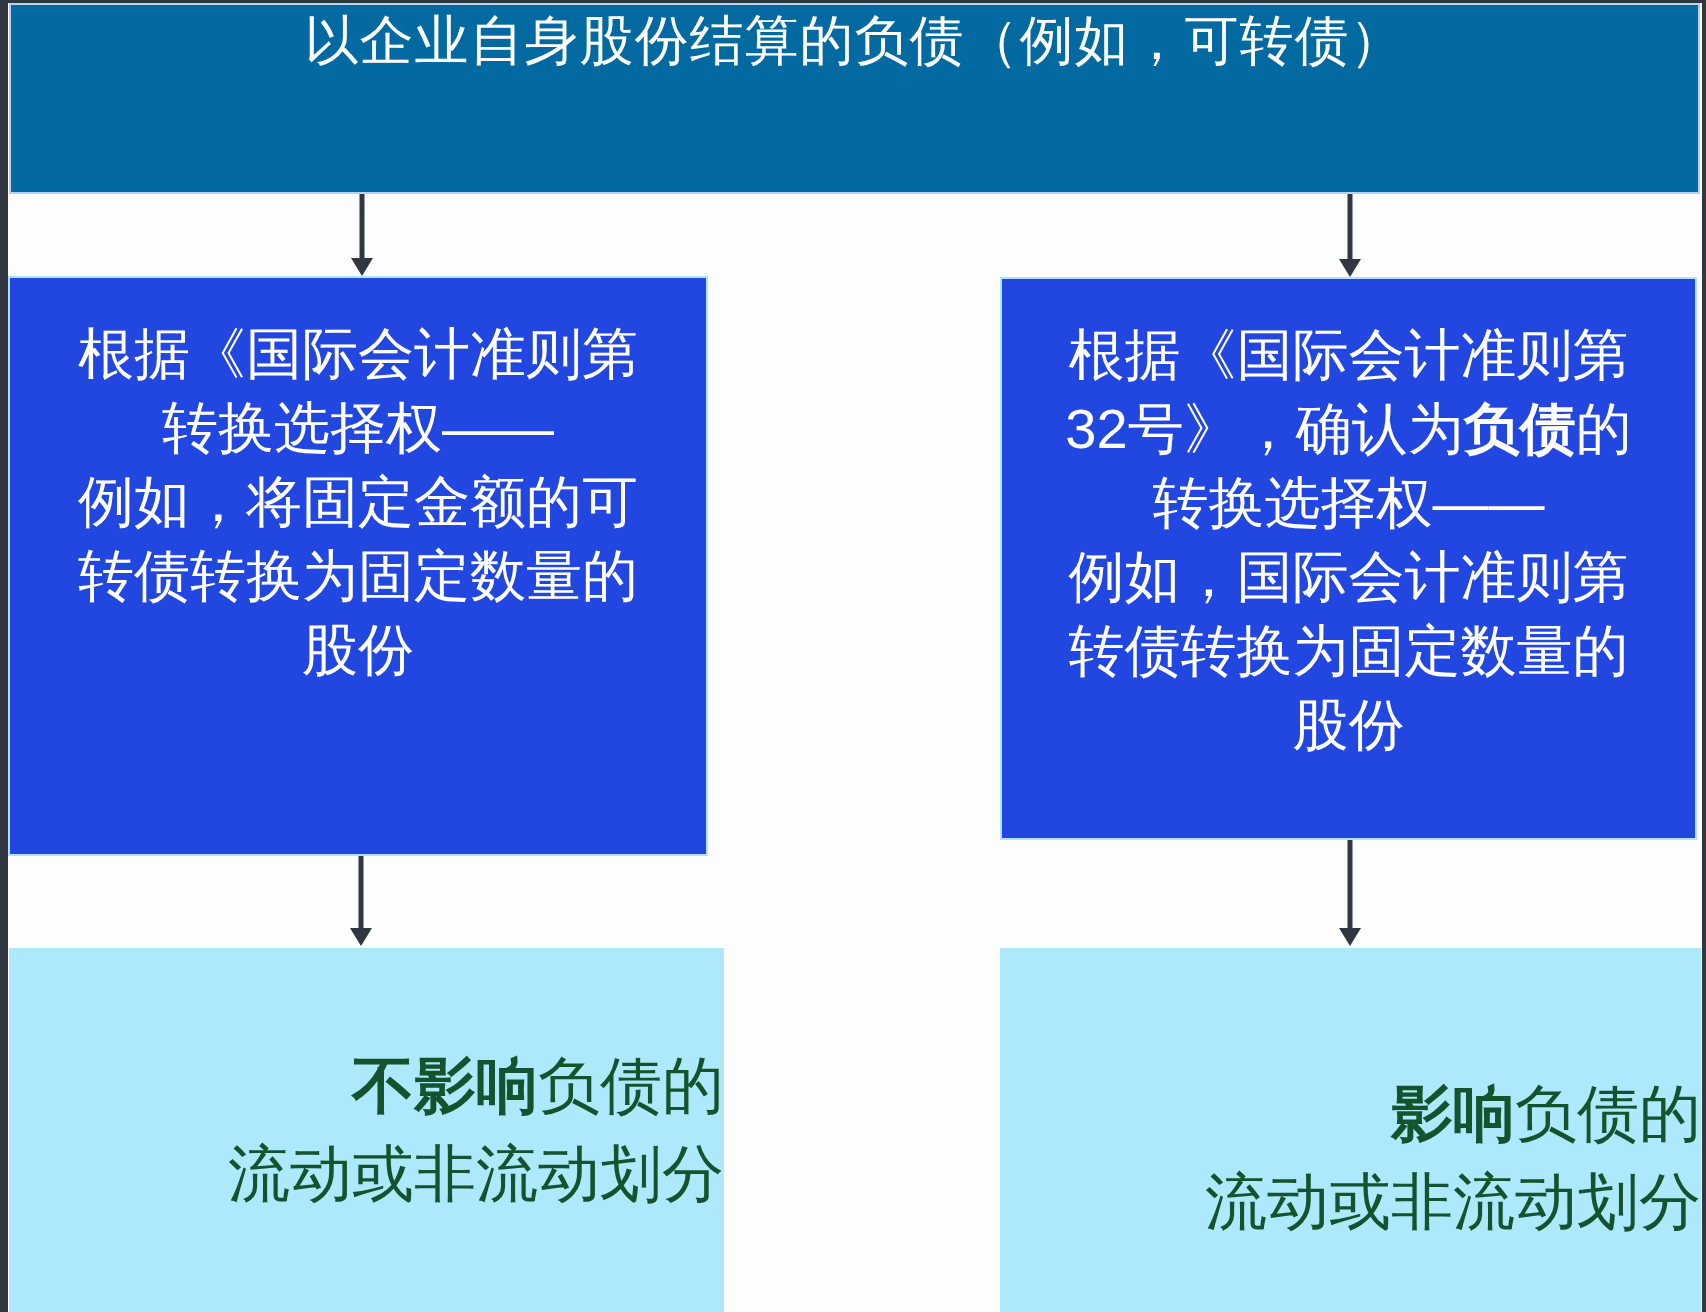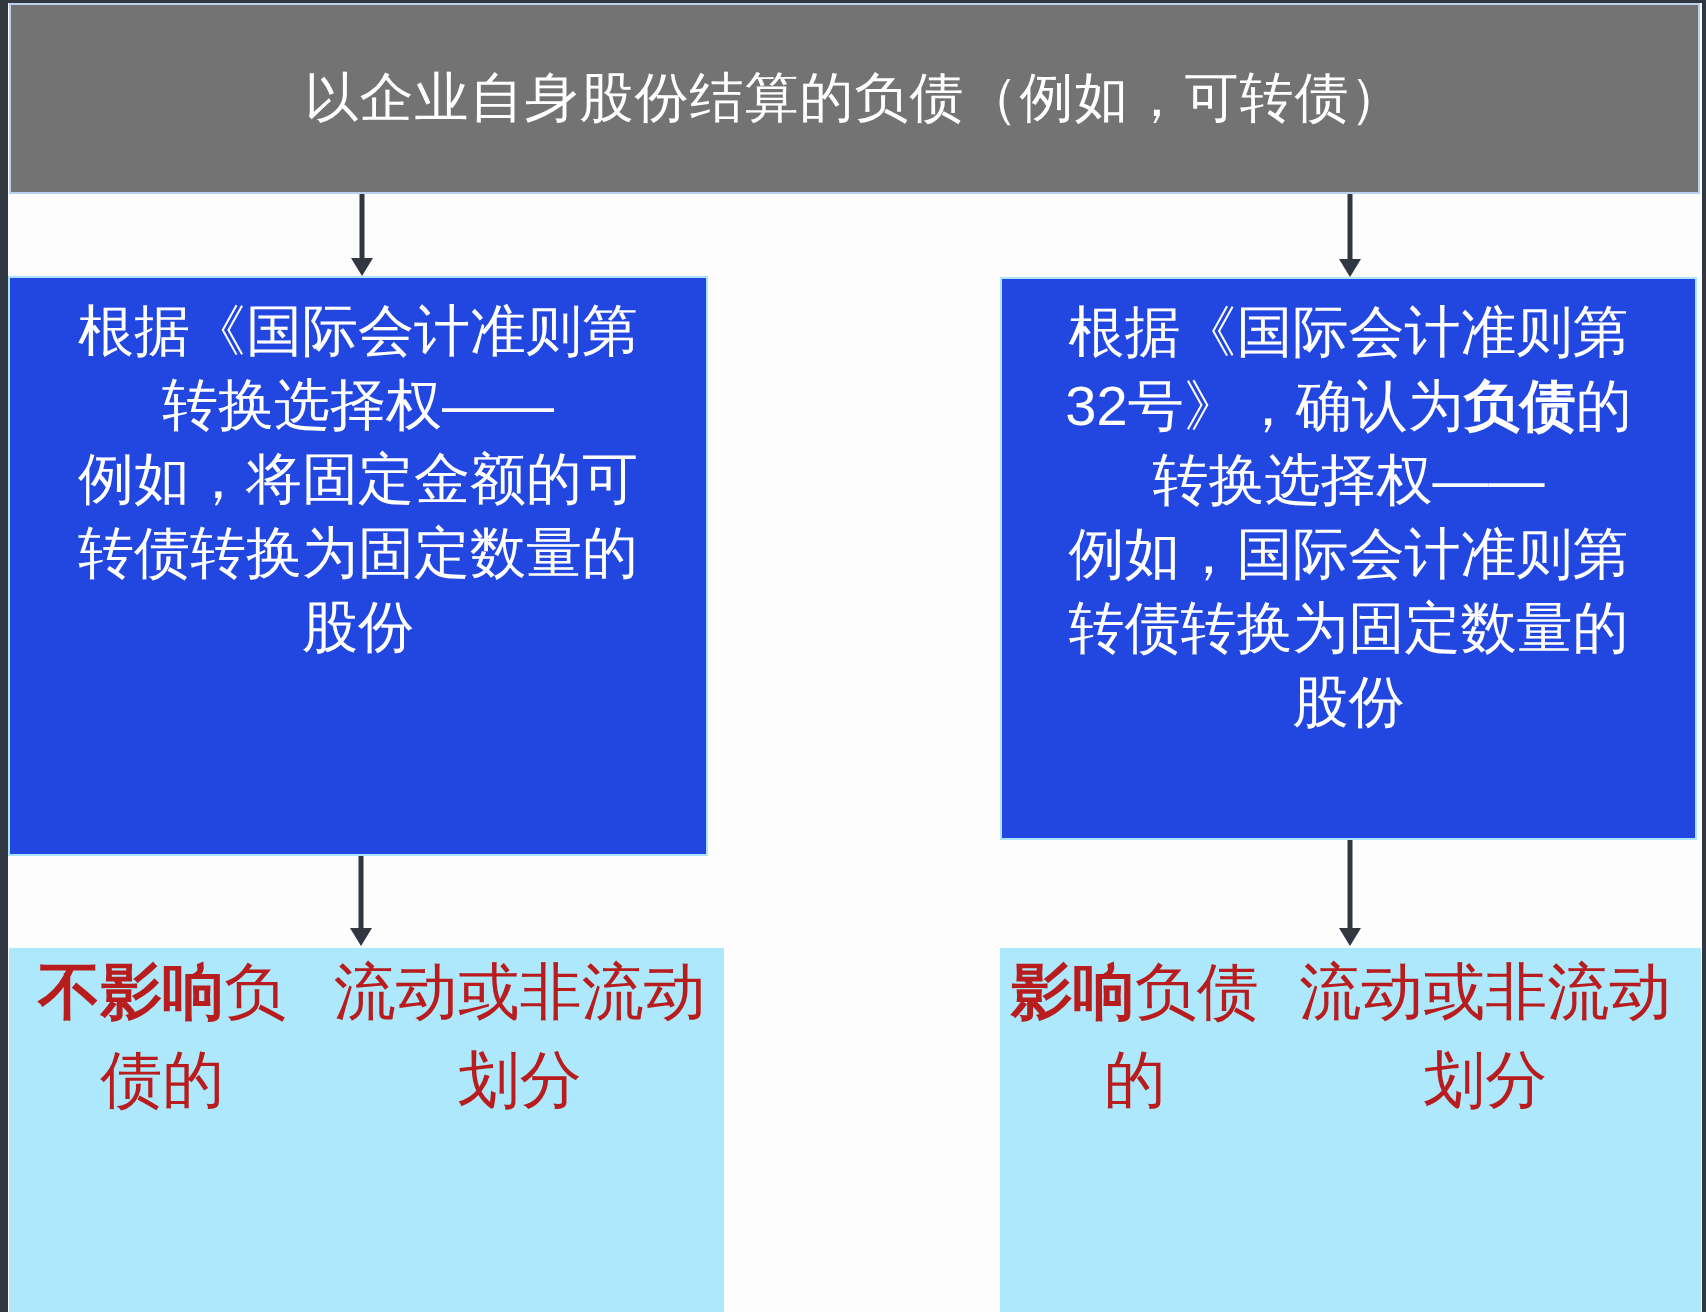--- a/index.html
+++ b/index.html
@@ -12,44 +12,44 @@
   }
   
   .frame{position:absolute;background:#313740;}
   .frame-left{left:0;top:0;width:8px;height:1312px;}
   .frame-right{left:1702px;top:0;width:4px;height:1312px;}
   .frame-top{left:0;top:0;width:1706px;height:3px;}
 
   
   .banner{
     position:absolute;left:9px;top:3px;width:1691px;height:191px;
-    background:#737373;
+    background:#0369a1;
     border:2px solid #b9d0f0;box-sizing:border-box;
-    display:flex;align-items:center;justify-content:center;
+    display:flex;align-items:flex-start;justify-content:center;
   }
   .banner .title{
     color:#ffffff;font-size:54px;letter-spacing:1px;white-space:nowrap;
   }
 
   
   .cond{
     position:absolute;background:#2247e0;
     border:2px solid #aee4fb;box-sizing:border-box;
     color:#ffffff;font-size:56px;line-height:74px;
-    text-align:center;padding-top:16px;
+    text-align:center;padding-top:39px;
   }
   .cond-left{left:8px;top:276px;width:700px;height:580px;}
   .cond-right{left:1000px;top:277px;width:697px;height:563px;}
   .cond b{font-weight:700;}
 
   
   .outcome{
     position:absolute;background:#ade8fc;
-    color:#b91c1c;font-size:62px;line-height:88px;
-    display:flex;align-items:flex-start;justify-content:center;
+    color:#14532d;font-size:62px;line-height:88px;
+    display:flex;flex-direction:column;align-items:flex-end;justify-content:center;
     text-align:center;
   }
   .outcome-left{left:9px;top:948px;width:715px;height:364px;}
   .outcome-right{left:1000px;top:948px;width:701px;height:420px;}
   .outcome b{font-weight:700;}
 
   
   .arrow{position:absolute;width:22px;}
   .arrow .shaft{
     position:absolute;top:0;left:50%;transform:translateX(-50%);

